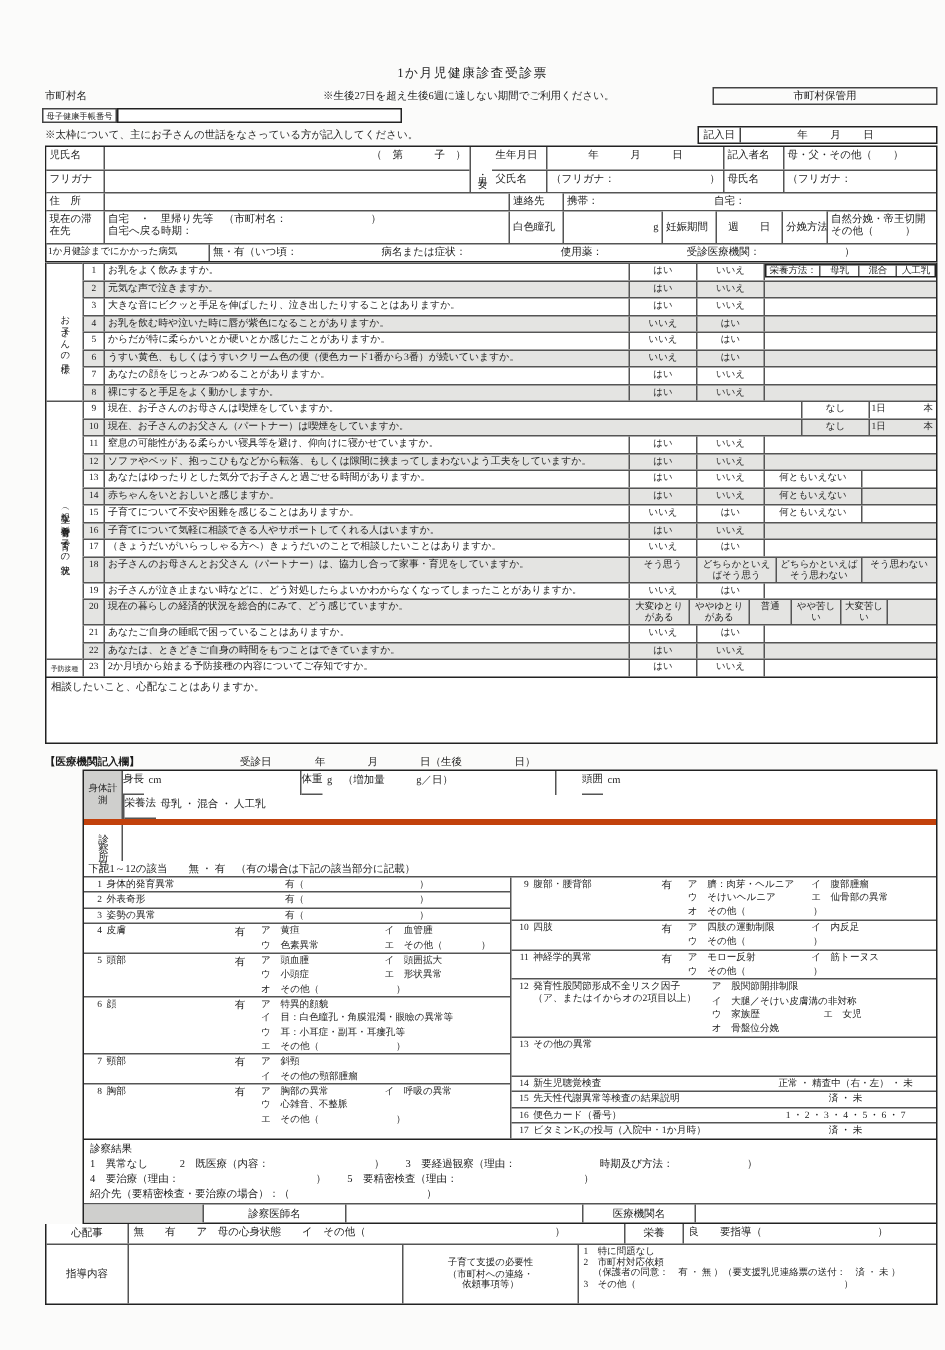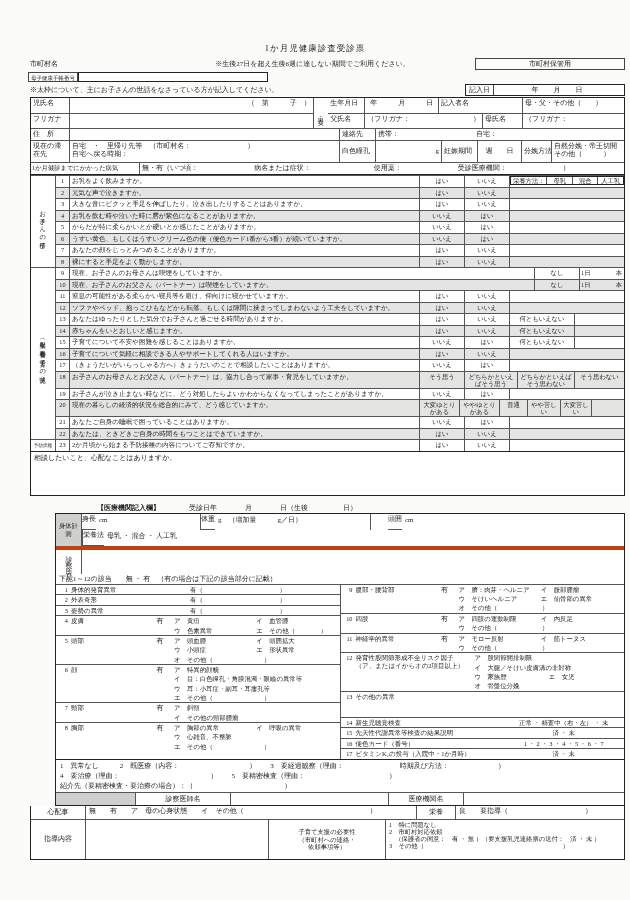--- a/index.html
+++ b/index.html
@@ -46,21 +46,21 @@
   .qrow.alt{background:#e4e4e2;}
   .qno{width:14px;border-left:1px solid #555;text-align:center;font-size:6.3px;padding-top:1px;}
   .qtext{flex:1;border-left:1px solid #555;padding:1px 2px;font-size:6.6px;overflow:hidden;white-space:nowrap;}
   .qc{border-left:1px solid #555;text-align:center;padding:1px 1px;font-size:6.3px;overflow:hidden;}
   .nutbox{display:flex;border:1.4px solid #222;margin:0;flex:1;}
   .nutbox span{padding:0 2px;overflow:hidden;white-space:nowrap;}
   .nutbox span + span{border-left:1px solid #555;flex:1;text-align:center;}
   .consult{margin:0 5px 0 30px;border:1.6px solid #222;border-top:none;height:44px;
            padding:2px 3px;background:#fff;}
   
-  .med-title{margin:8px 5px 1px 30px;display:flex;text-align:right;}
+  .med-title{margin:8px 5px 1px 30px;display:flex;}
   .med-title .tt{font-weight:bold;width:130px;}
   .med{margin:0 5px 0 55px;border:1.6px solid #222;background:#fff;}
   .measure{display:flex;}
   .mlabel{width:26px;background:#cfcfcd;border-right:1px solid #555;display:flex;align-items:center;justify-content:center;text-align:center;font-size:6.3px;padding:1px;}
   .mgrid{flex:1;display:flex;flex-wrap:wrap;}
   .mcol{display:flex;border-left:1px solid #555;}
   .mcol:first-child{border-left:none;}
   .mh{text-align:center;border-bottom:1px solid #555;padding:1px 0;}
   .mv{padding:2px 3px;height:16px;text-align:right;}
   .mv.ctr{text-align:center;}
@@ -138,21 +138,21 @@
           <div class="c lab ct" style="width:38px;">フリガナ</div>
           <div class="c ct" style="flex:1;"></div>
         </div>
       </div>
       <div class="c sex ct">男・女</div>
       <div class="stack ct" style="flex:1;">
         <div class="srow ct" style="height:12px;">
           <div class="c lab ct" style="width:36px;">生年月日</div>
           <div class="c ct" style="flex:1;text-align:center;">年　　　月　　　日</div>
           <div class="c lab ct" style="width:40px;">記入者名</div>
-          <div class="c ct" style="width:102px;margin-left:44px;">母・父・その他（　　）</div>
+          <div class="c ct" style="width:102px;">母・父・その他（　　）</div>
         </div>
         <div class="srow ct">
           <div class="c lab ct" style="width:36px;">父氏名</div>
           <div class="c ct" style="flex:1;">（フリガナ：　　　　　　　　　）</div>
           <div class="c lab ct" style="width:40px;">母氏名</div>
           <div class="c ct" style="width:102px;">（フリガナ：　　　　　　　　）</div>
         </div>
       </div>
     </div>
     <div class="frow ct" style="height:12px;">
@@ -595,20 +595,21 @@
                 <div class="fval ct">1 ・ 2 ・ 3 ・ 4 ・ 5 ・ 6 ・ 7</div>
               </div>
               <div class="fitem ct">
                 <div class="fno ct">17</div>
                 <div class="fname ct" style="width: 150px;">ビタミンK₂の投与（入院中・1か月時）</div>
                 <div class="fval ct">済 ・ 未</div>
               </div>
             </div>
         </div>
         <div class="results ct">
+          <div>診察結果</div>
           <div>1　異常なし　　　2　既医療（内容：　　　　　　　　　　）　　3　要経過観察（理由：　　　　　　　　時期及び方法：　　　　　　　）</div>
           <div>4　要治療（理由：　　　　　　　　　　　　　）　　5　要精密検査（理由：　　　　　　　　　　　　）</div>
           <div>紹介先（要精密検査・要治療の場合）：（　　　　　　　　　　　　　）</div>
         </div>
         <div class="docrow ct">
           <div class="docgray ct"></div>
           <div class="doclab ct">診察医師名</div>
           <div class="docin ct"></div>
           <div class="doclab2 ct">医療機関名</div>
           <div class="docin2 ct"></div>

